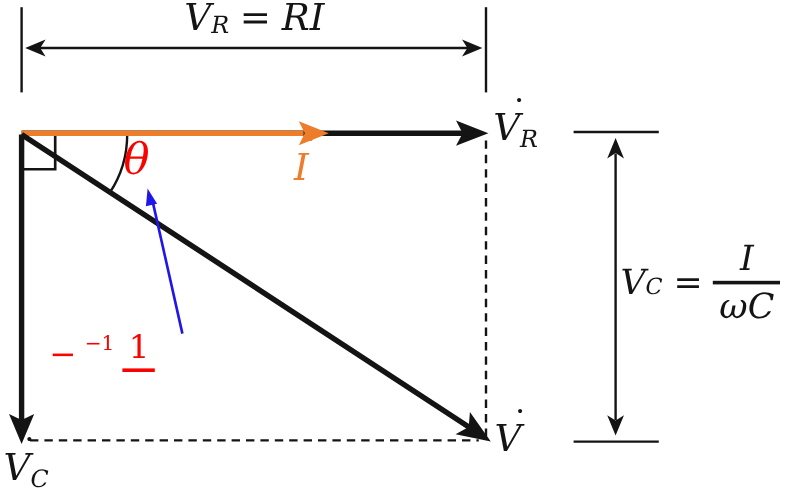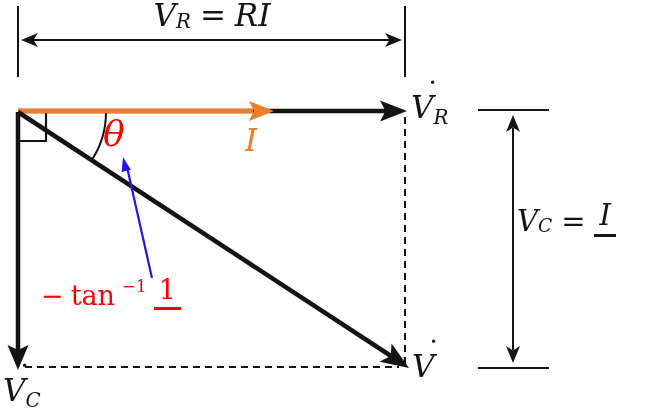--- a/index.html
+++ b/index.html
@@ -123,31 +123,31 @@
   </div>
 
   <div class="lbl i-label">
     <span class="ovr narrow"><span>I</span><span class="dot">˙</span></span>
   </div>
 
   <div class="lbl theta-label">θ</div>
 
   <div class="lbl angle-annotation frow">
     <span class="up">−</span>
-    <span class="up">tan</span>
       <span class="sup">−1</span>
     <span class="frac">
       <span class="num up">1</span>
       <span class="bar"></span>
     </span>
   </div>
 
   <div class="lbl right-formula frow">
     <span class="it">V</span>
       <span class="subs">C</span>
     <span class="eq">=</span>
     <span class="frac">
       <span class="num it">I</span>
       <span class="bar"></span>
+      <span class="den it">ωC</span>
     </span>
   </div>
 
 </div>
 
 </body></html>

